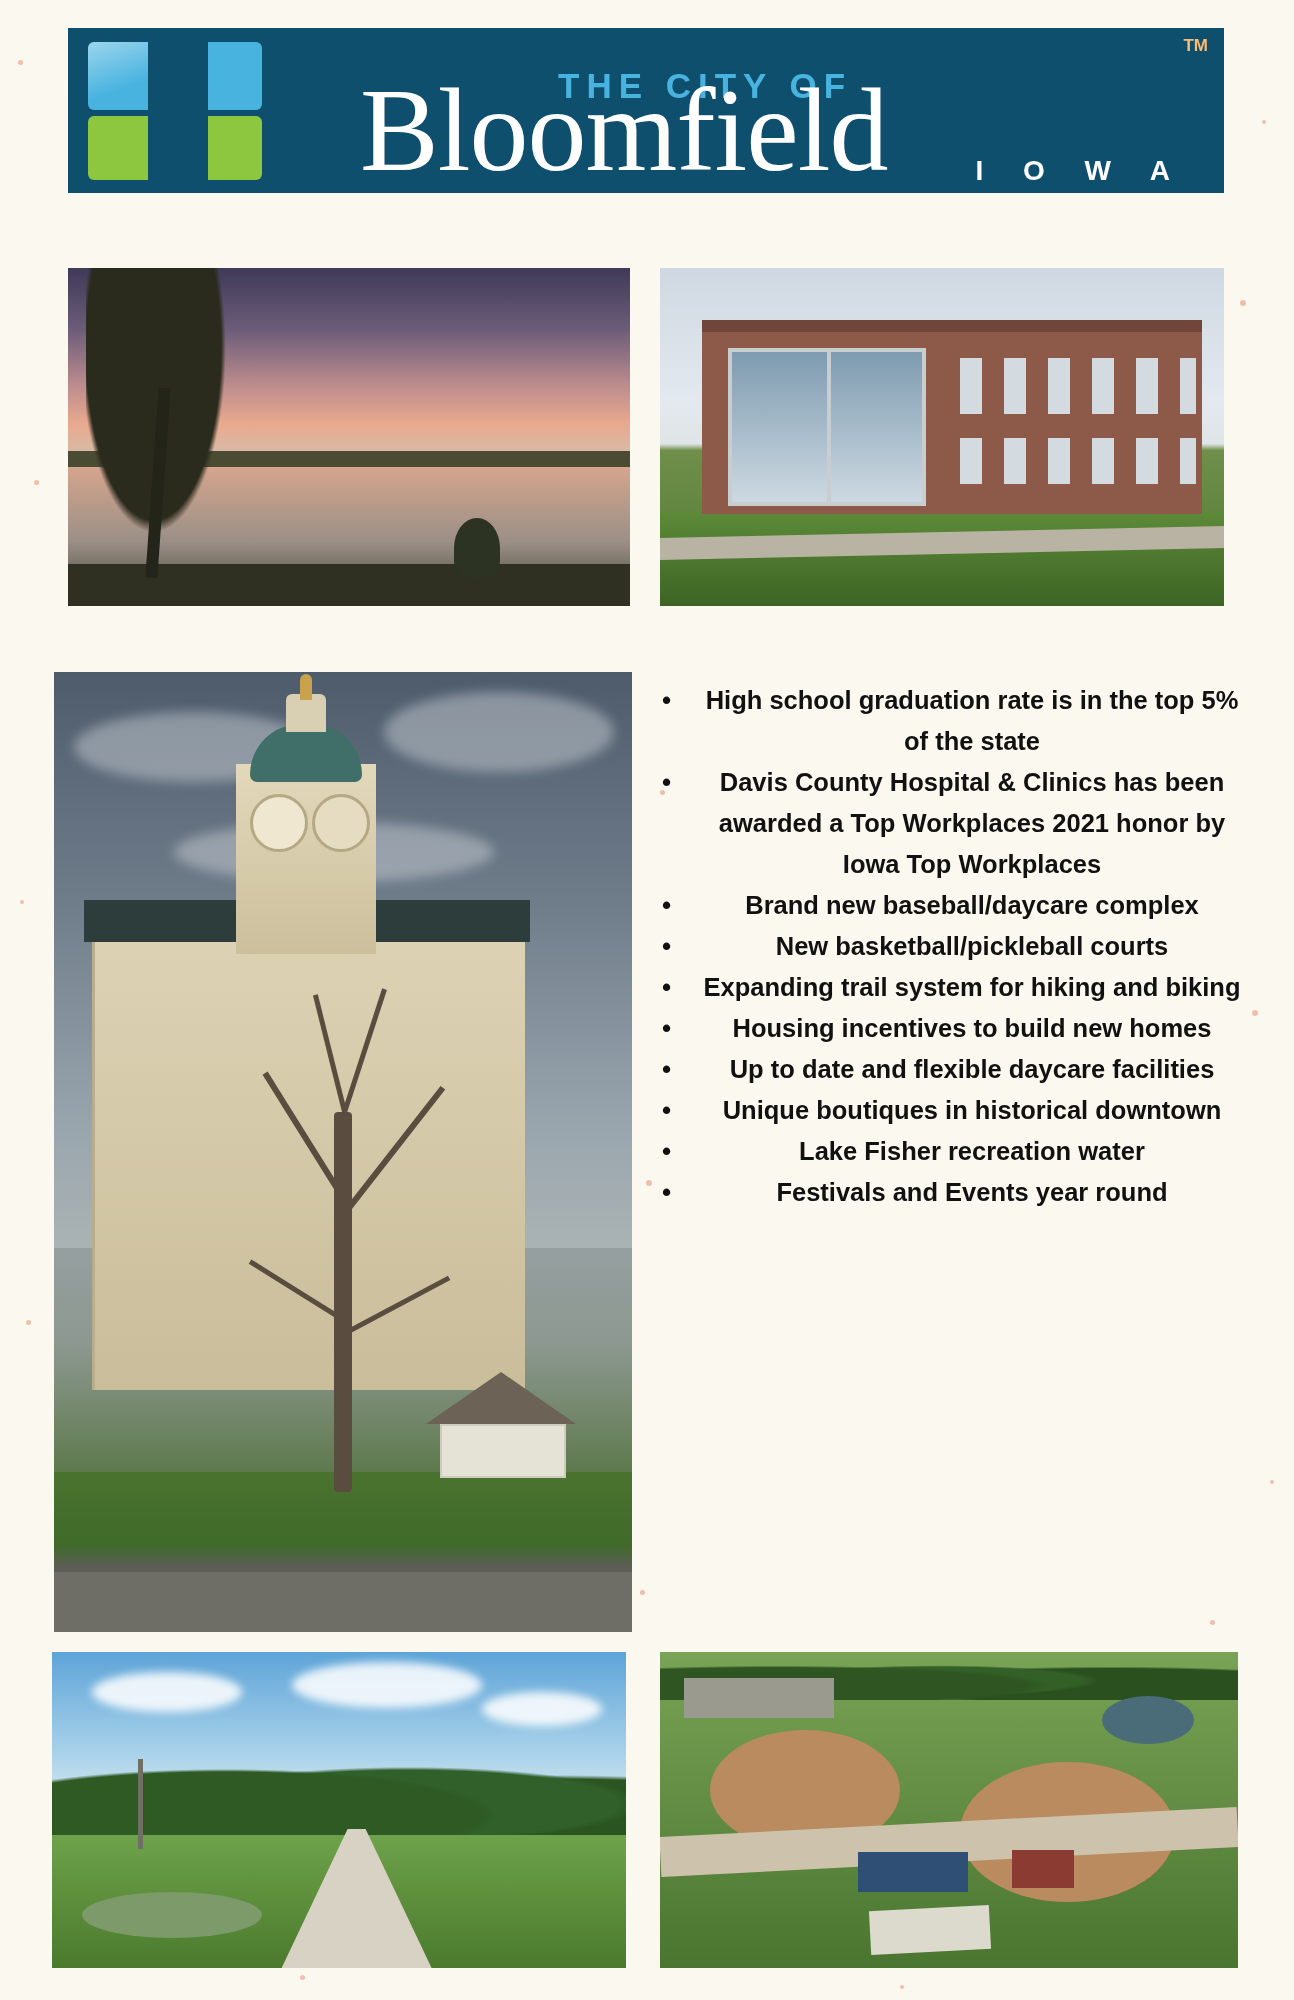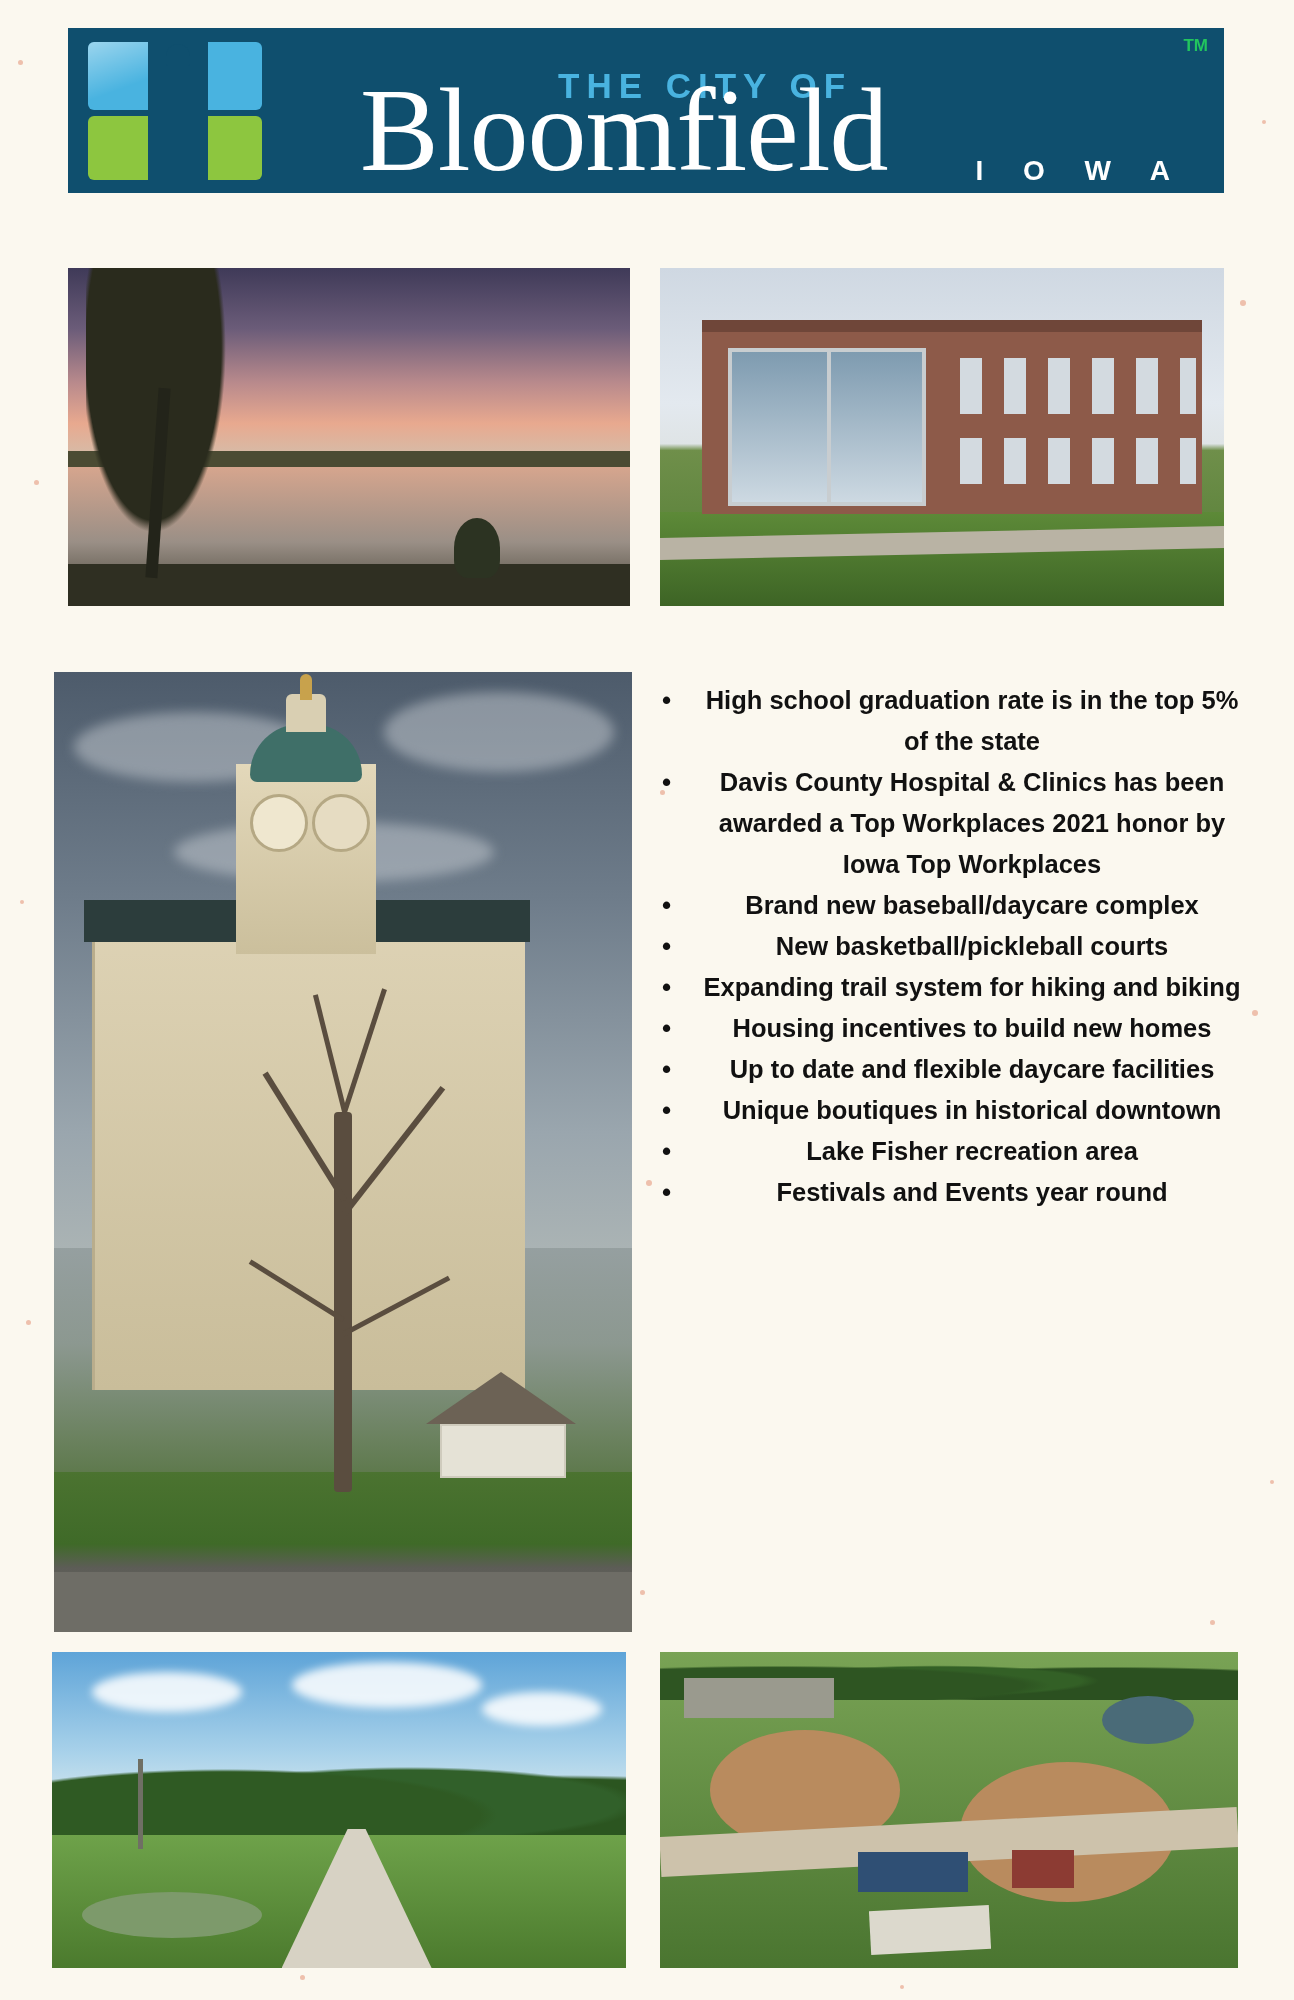--- a/index.html
+++ b/index.html
@@ -126,21 +126,21 @@
     color: #ffffff;
     font-size: 28px;
     letter-spacing: 16px;
     font-weight: bold;
     margin-top: 33px;
   }
   .banner-tm {
     position: absolute;
     right: 16px;
     top: 8px;
-    color: #22c55e;
+    color: #fdba74;
     font-size: 17px;
     font-weight: bold;
   }
 
   
   .photo {
     position: absolute;
     overflow: hidden;
   }
   .photo-lake {
@@ -502,21 +502,21 @@
   <div class="bullets">
     <ul>
       <li>High school graduation rate is in the top 5% of the state</li>
       <li>Davis County Hospital &amp; Clinics has been awarded a Top Workplaces 2021 honor by Iowa Top Workplaces</li>
       <li>Brand new baseball/daycare complex</li>
       <li>New basketball/pickleball courts</li>
       <li>Expanding trail system for hiking and biking</li>
       <li>Housing incentives to build new homes</li>
       <li>Up to date and flexible daycare facilities</li>
       <li>Unique boutiques in historical downtown</li>
-      <li>Lake Fisher recreation area</li>
+      <li>Lake Fisher recreation water</li>
       <li>Festivals and Events year round</li>
     </ul>
   </div>
 
   <div class="photo photo-trail">
     <div class="trail-sky"></div>
     <div class="trail-cloud" style="left:40px;top:20px;width:150px;height:40px;"></div>
     <div class="trail-cloud" style="left:240px;top:10px;width:190px;height:46px;"></div>
     <div class="trail-cloud" style="left:430px;top:40px;width:120px;height:34px;"></div>
     <div class="trail-trees"></div>

